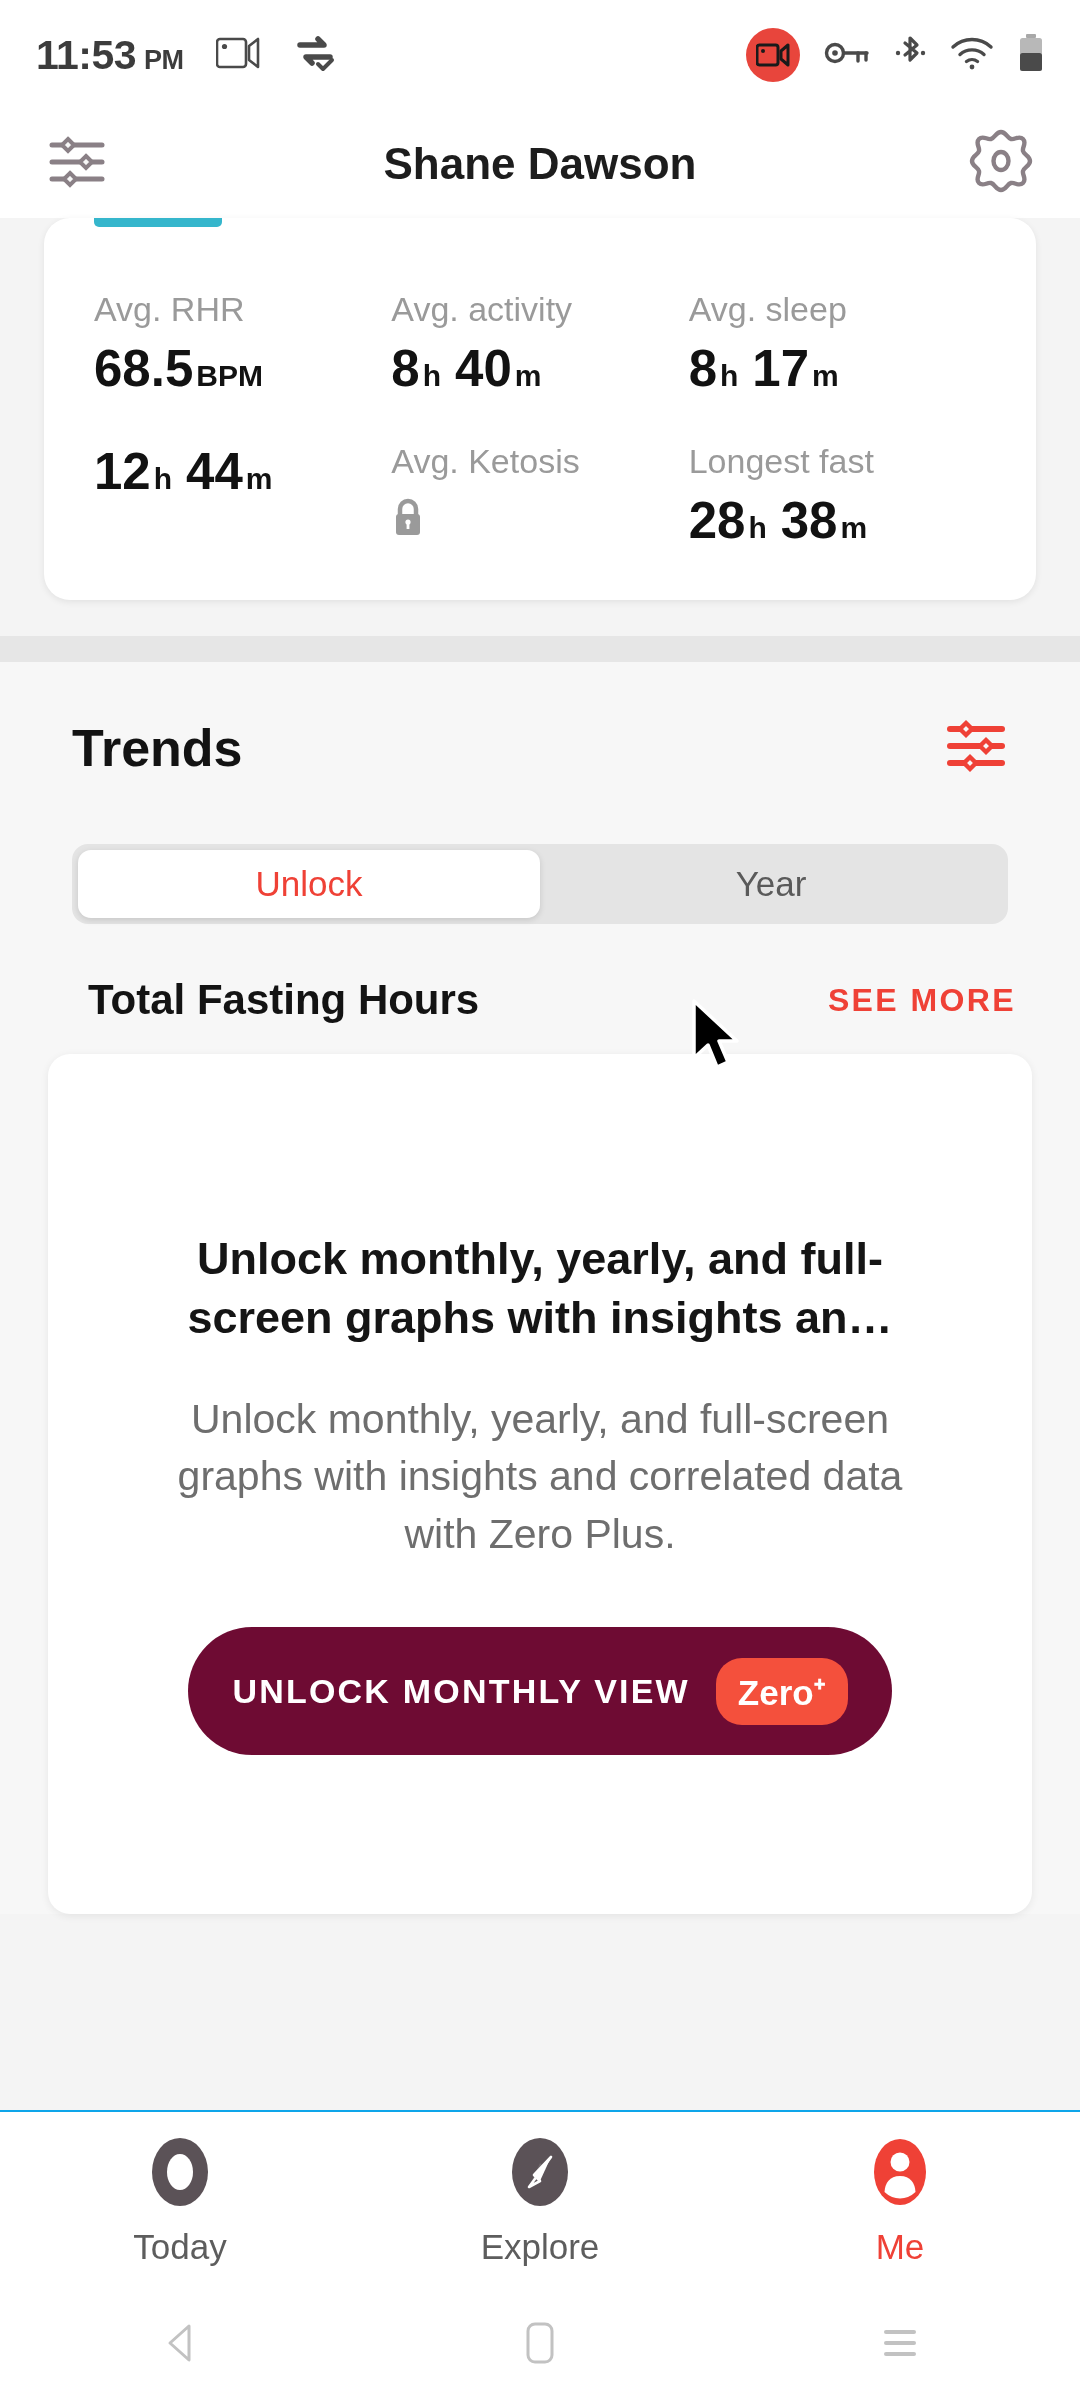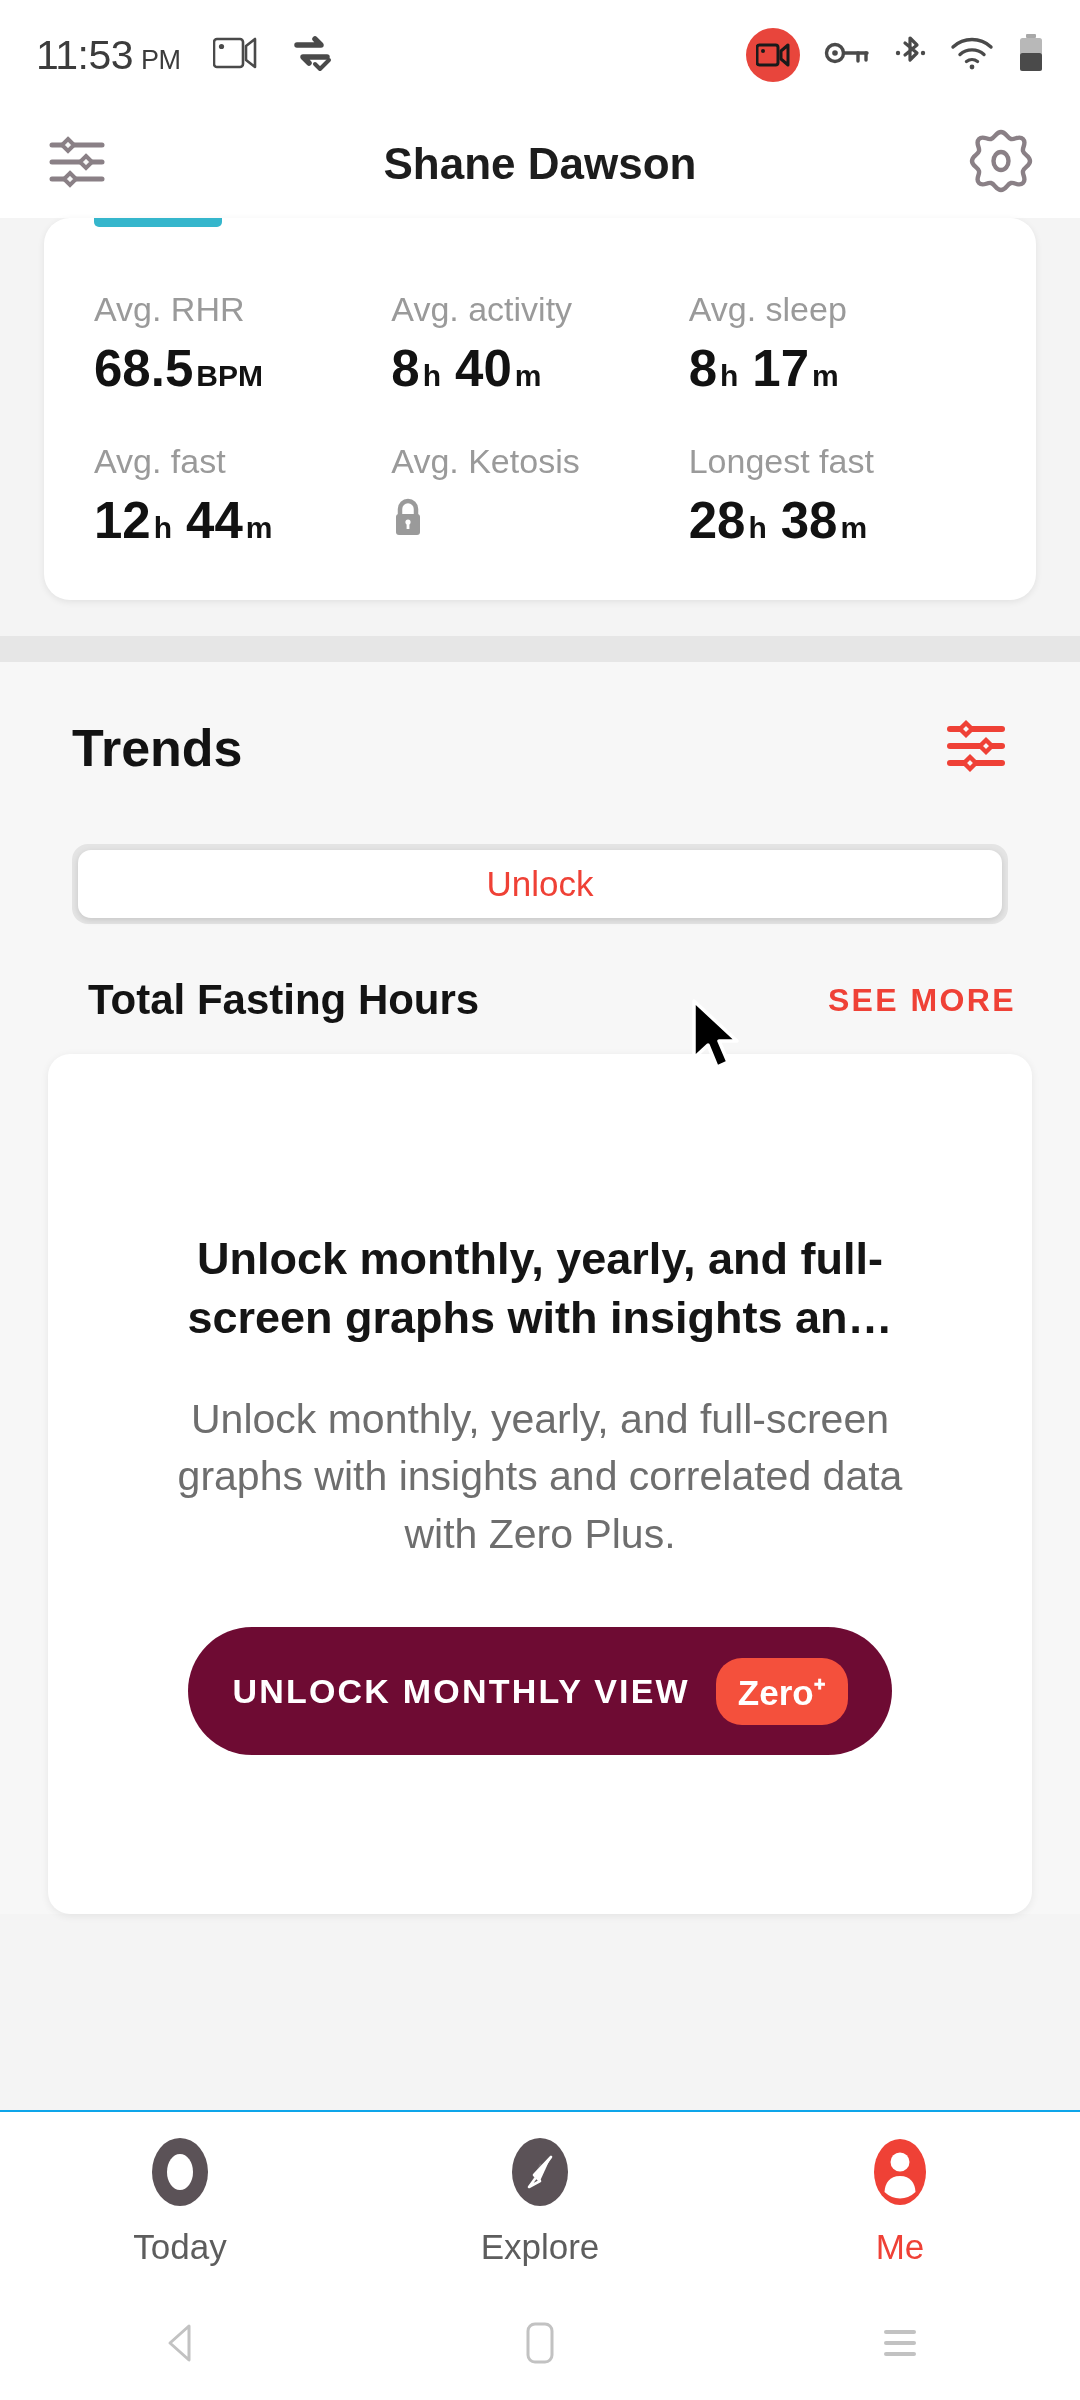--- a/index.html
+++ b/index.html
@@ -12,21 +12,21 @@
   }
 
   
   .statusbar{
     height:110px; width:1080px;
     background:#ffffff;
     display:flex; align-items:center;
     padding:0 36px;
     position:relative;
   }
-  .sb-left{ display:flex; align-items:center; gap:32px; }
+  .sb-left{ display:flex; align-items:center; gap:32px;font-weight:bold; }
   .sb-time{
     font-size:41px; color:#3c3c3c; letter-spacing:-0.5px;
     display:flex; align-items:baseline; gap:8px;
   }
   .sb-ampm{ font-size:27px; color:#3c3c3c; }
   .sb-right{ margin-left:auto; display:flex; align-items:center; gap:24px; }
   .rec-badge{
     width:54px;height:54px;border-radius:50%;
     background:#e8453c; display:flex;align-items:center;justify-content:center;
   }
@@ -305,21 +305,20 @@
         <div class="stat-label">Avg. sleep</div>
         <div class="stat-value">
           <span>8</span>
           <span class="unit spaced">h</span>
           <span>17</span>
           <span class="unit">m</span>
         </div>
       </div>
 
       <div>
-        <div class="stat-label">Avg. fast</div>
         <div class="stat-value">
           <span>12</span>
           <span class="unit spaced">h</span>
           <span>44</span>
           <span class="unit">m</span>
         </div>
       </div>
 
       <div>
         <div class="stat-label">Avg. Ketosis</div>
@@ -363,20 +362,21 @@
             <path d="M20 5 L26 11 L20 17 L14 11 Z" fill="#f7f7f7" stroke="#ef4136" stroke-width="4.4"></path>
             <path d="M40 22 L46 28 L40 34 L34 28 Z" fill="#f7f7f7" stroke="#ef4136" stroke-width="4.4"></path>
             <path d="M24 39 L30 45 L24 51 L18 45 Z" fill="#f7f7f7" stroke="#ef4136" stroke-width="4.4"></path>
           </svg>
         </span>
       </div>
     </div>
 
     <div class="segmented">
       <div class="seg active">Unlock</div>
+      <div class="seg">Year</div>
     </div>
 
     <div class="section-row">
       <div class="section-title">Total Fasting Hours</div>
       <div class="see-more">SEE MORE</div>
     </div>
 
     <div class="upsell">
       <div class="upsell-head">Unlock monthly, yearly, and full-screen graphs with insights an…</div>
       <div class="upsell-body">Unlock monthly, yearly, and full-screen graphs with insights and correlated data with Zero Plus.</div>

